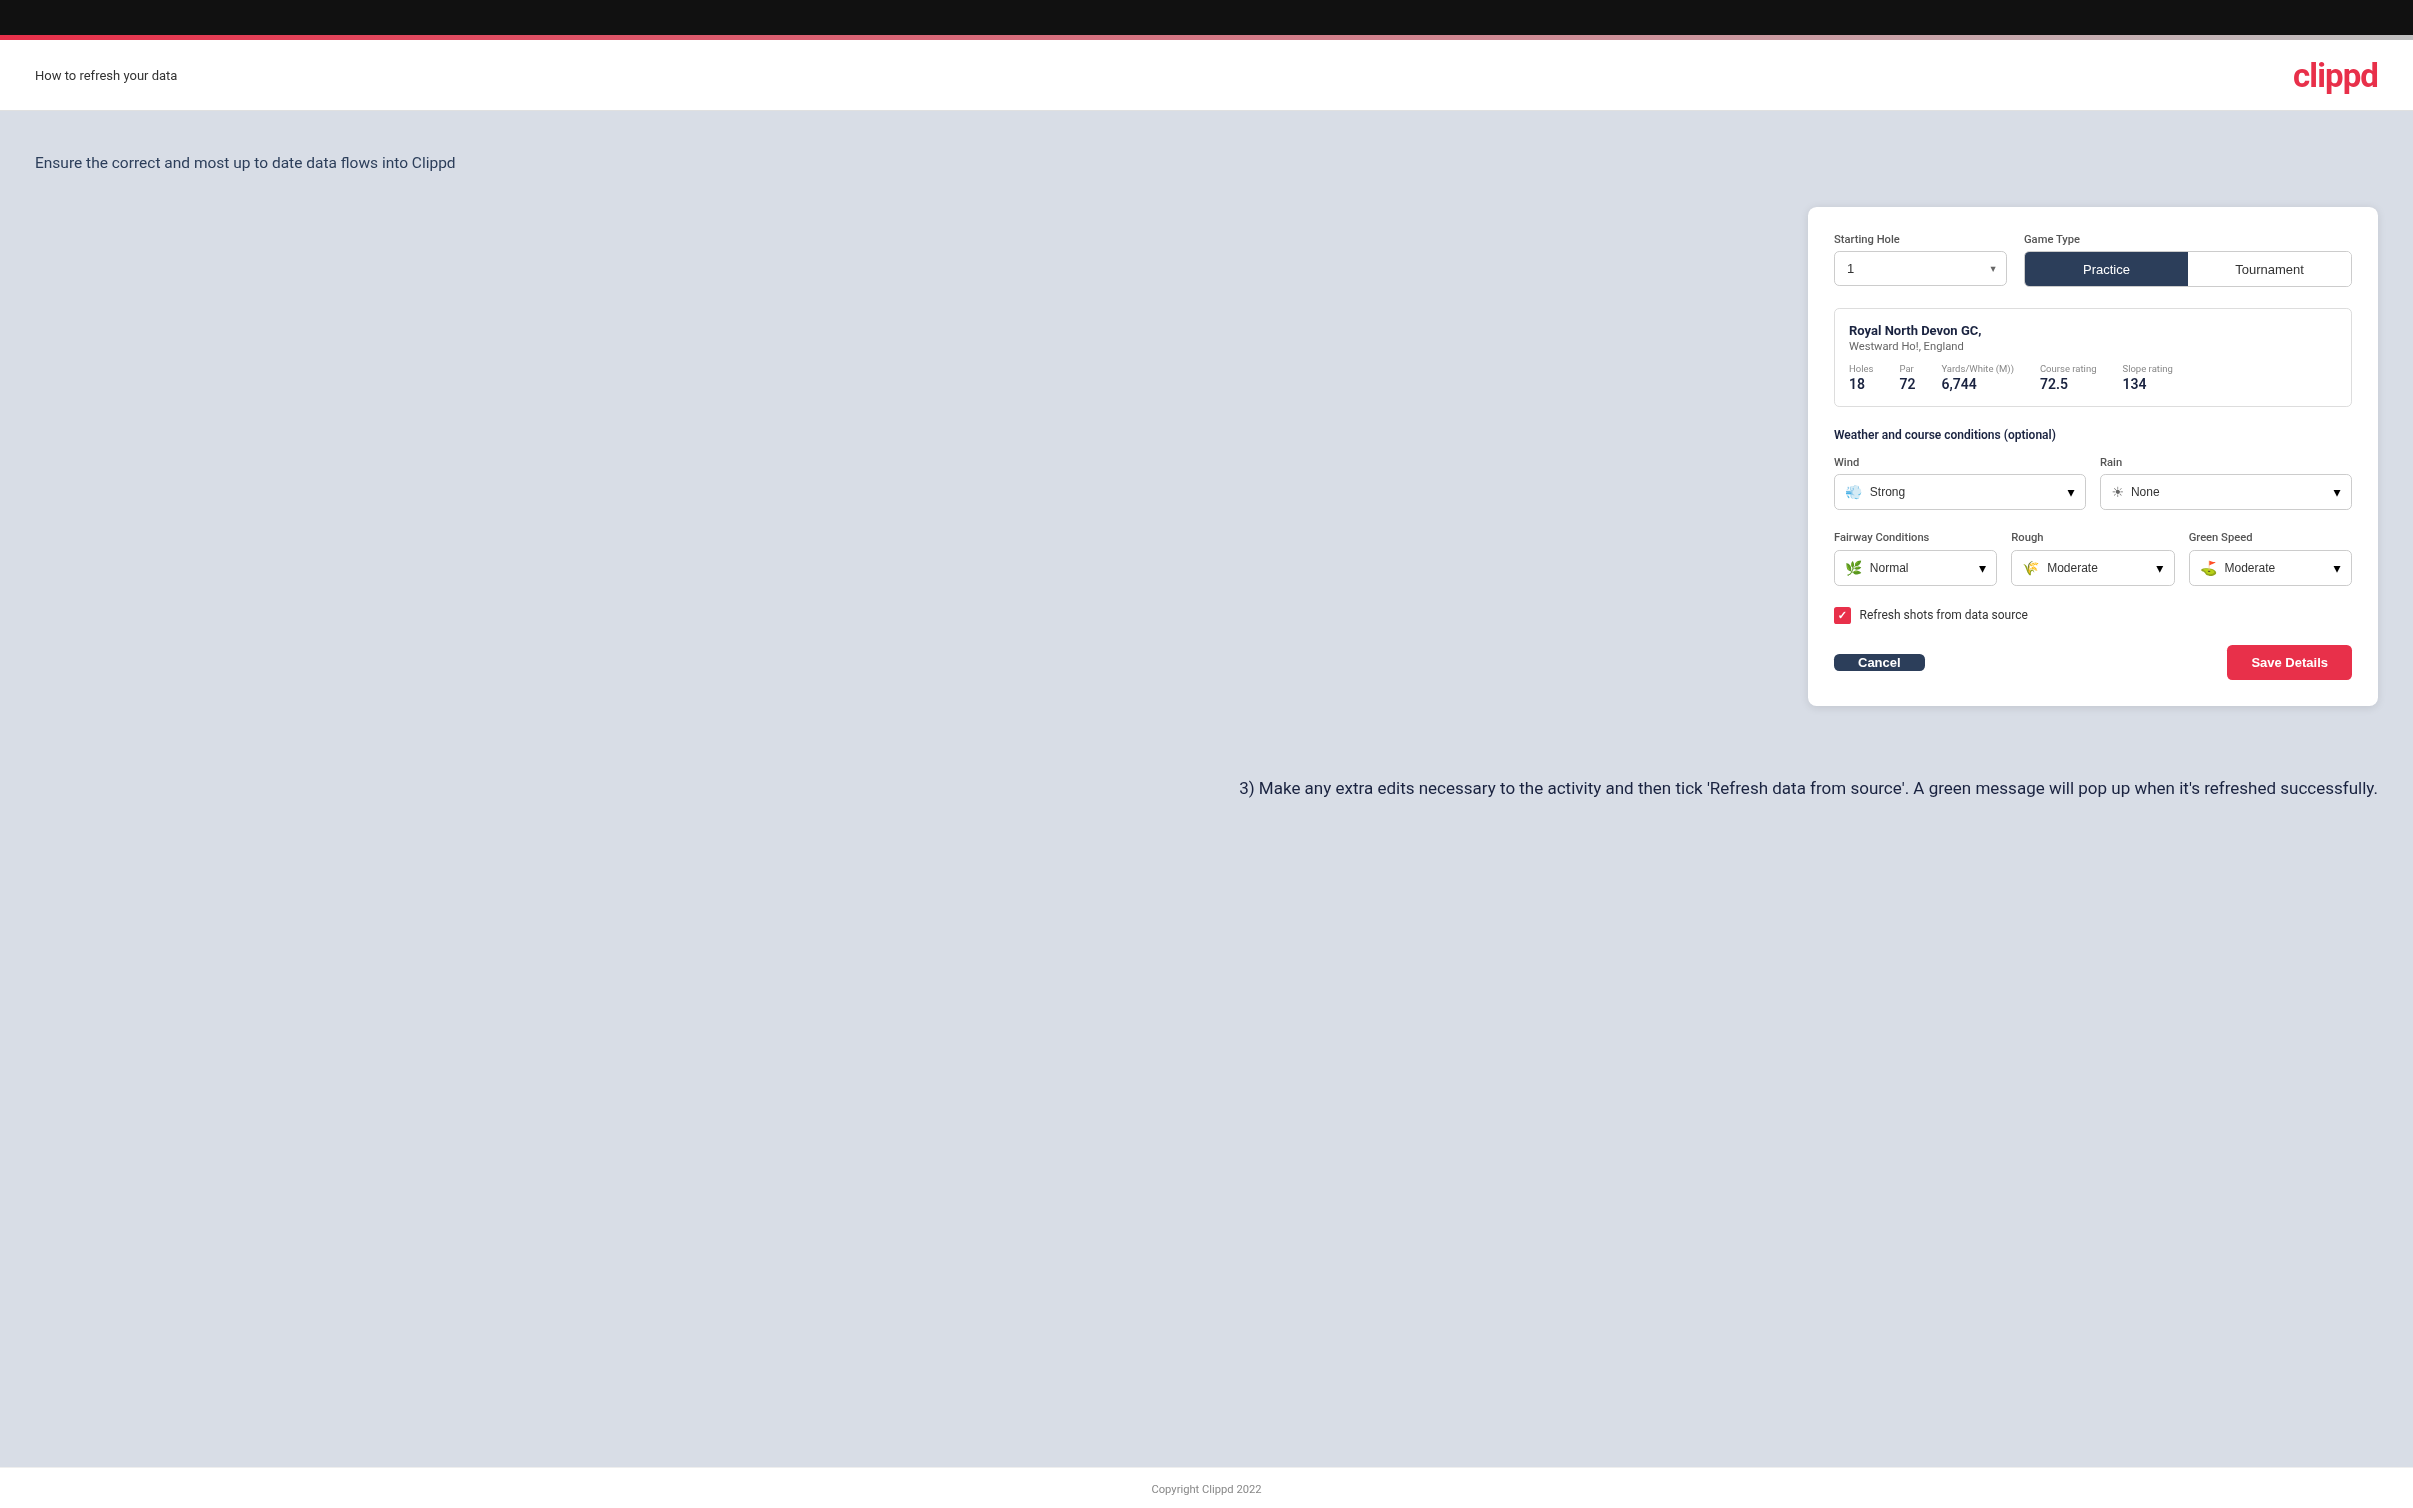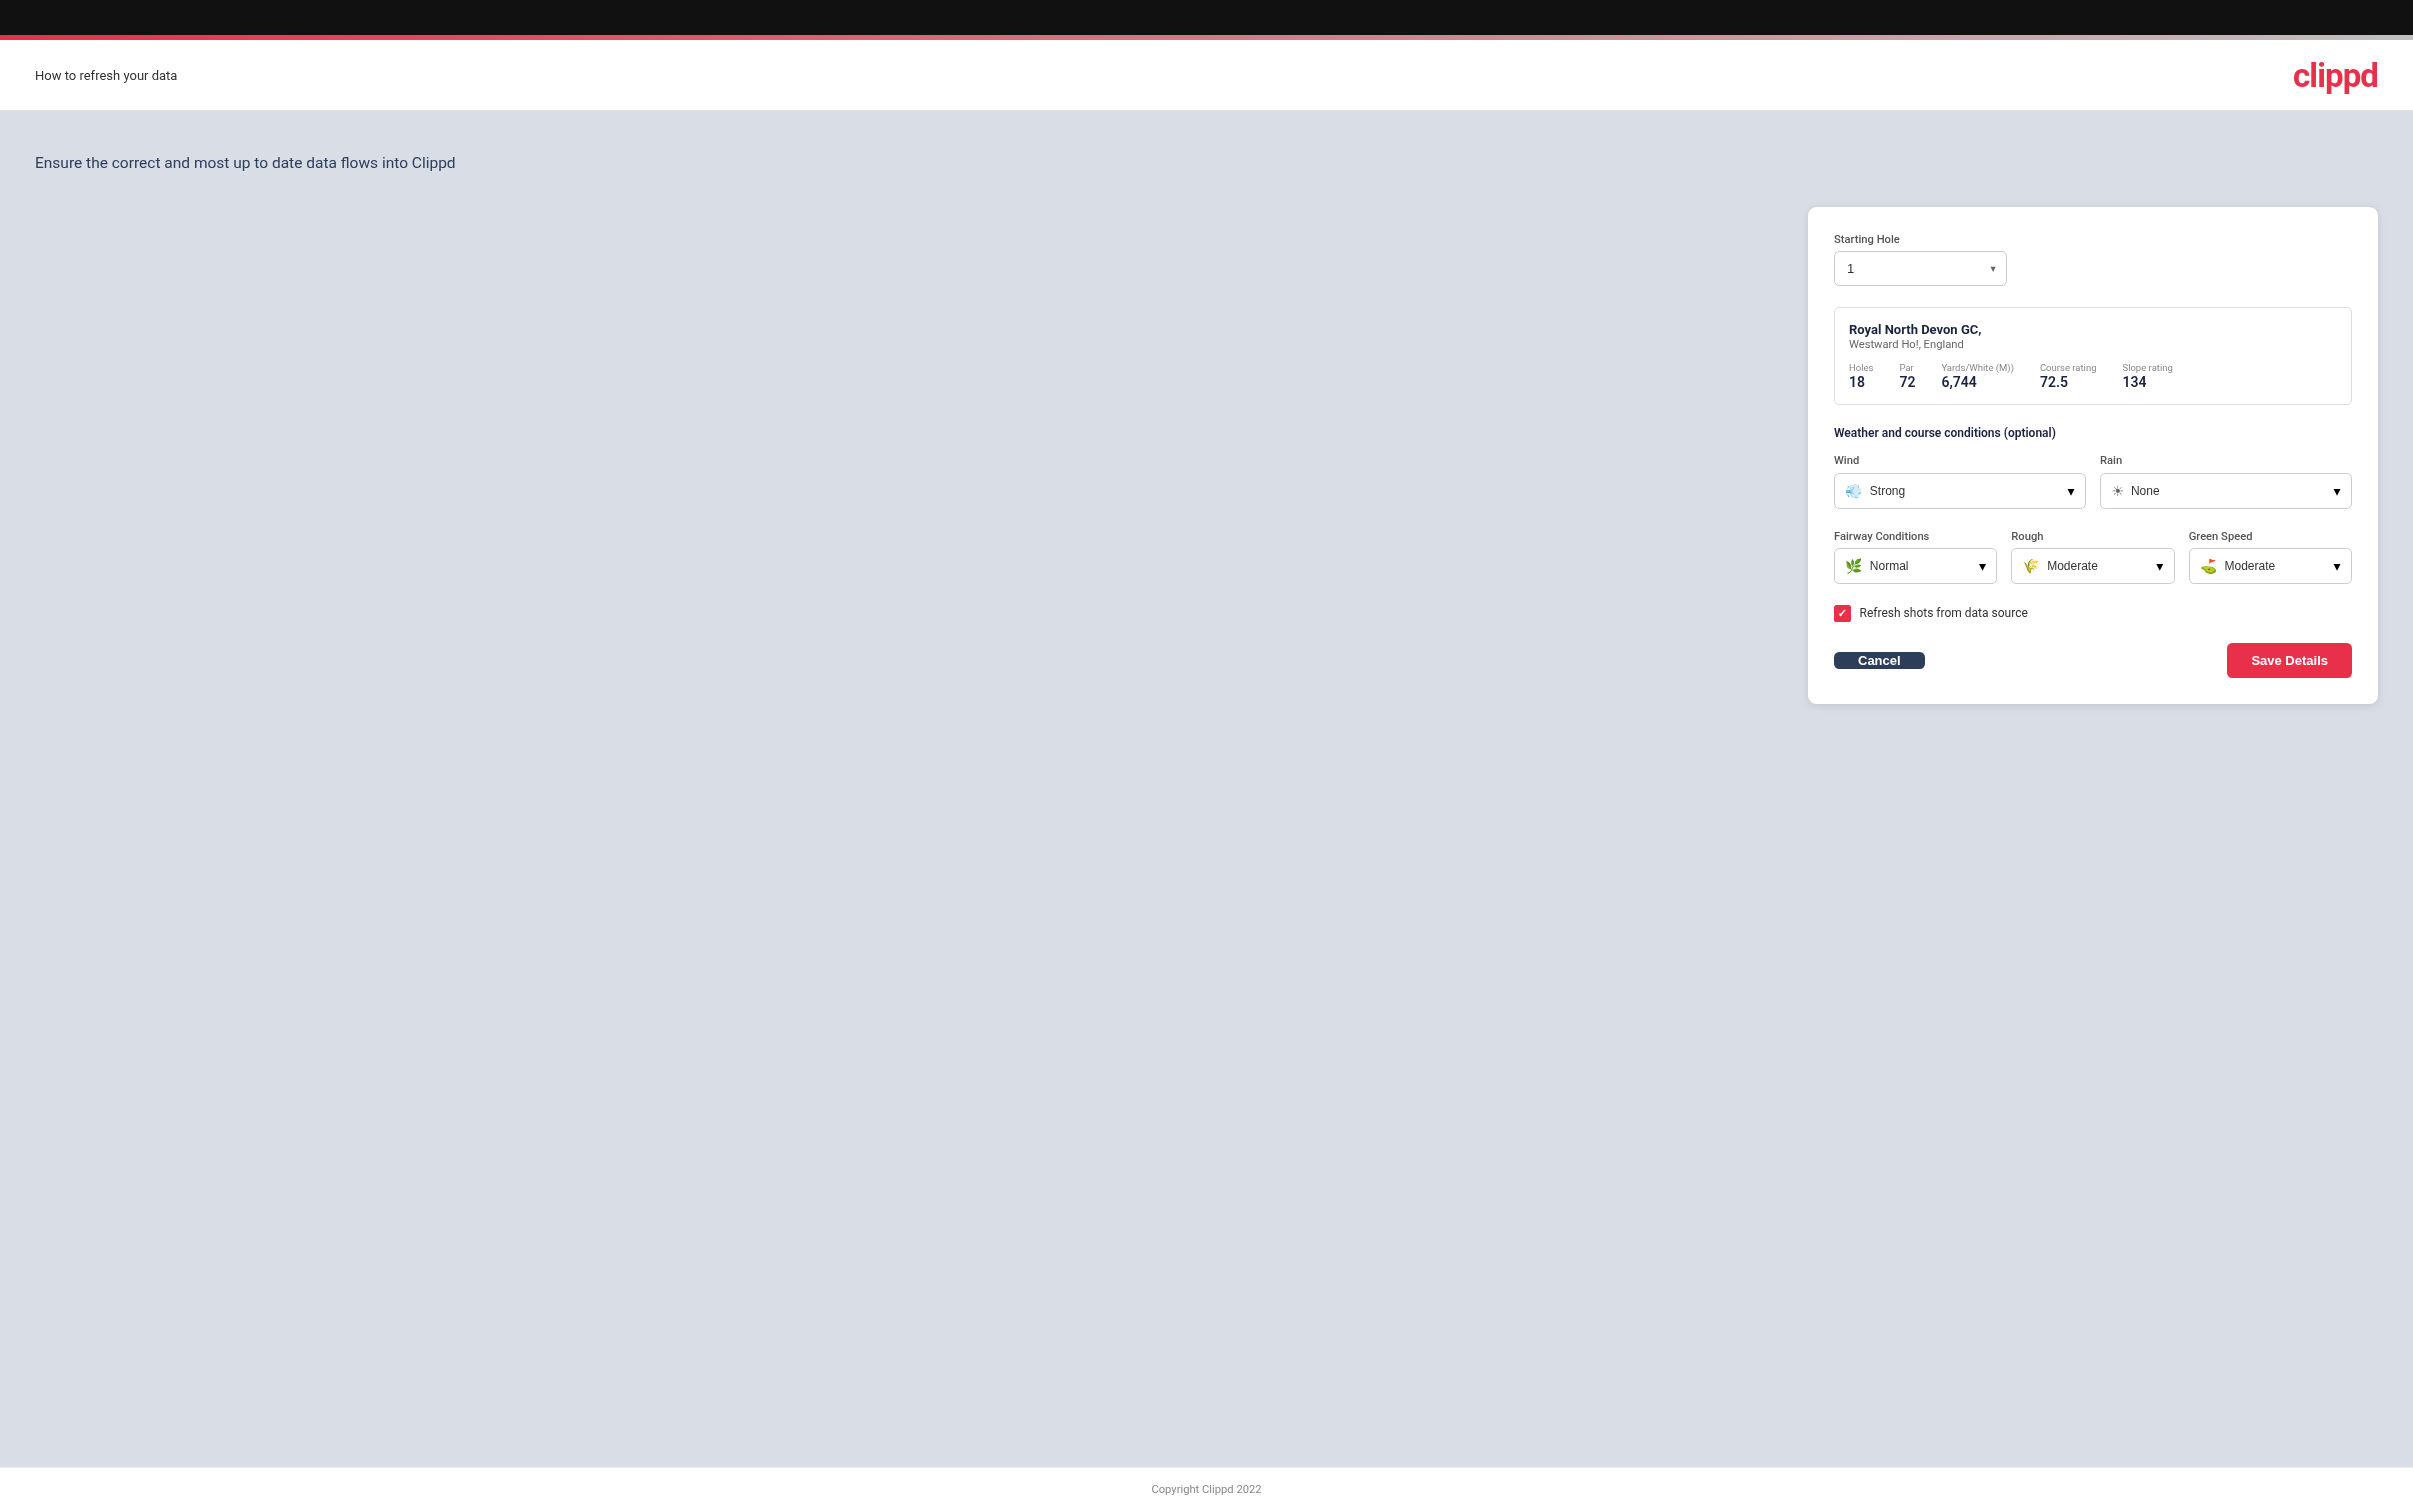--- a/index.html
+++ b/index.html
@@ -340,20 +340,27 @@
 
       <div class="game-type-row form-section">
         <div class="field-group">
           <div class="field-label">Starting Hole</div>
           <div class="select-wrapper">
             <select>
               <option>1</option>
               <option>10</option>
             </select>
             <span class="select-arrow">▾</span>
+          </div>
+        </div>
+        <div class="game-type-group">
+          <div class="field-label">Game Type</div>
+          <div class="toggle-group">
+            <button class="toggle-btn active">Practice</button>
+            <button class="toggle-btn">Tournament</button>
           </div>
         </div>
       </div>
 
       <div class="course-info-box">
         <div class="course-name">Royal North Devon GC,</div>
         <div class="course-location">Westward Ho!, England</div>
         <div class="course-stats">
           <div class="stat-item">
             <div class="stat-label">Holes</div>
@@ -460,20 +467,23 @@
         <span class="checkbox-label">Refresh shots from data source</span>
       </div>
 
       <div class="button-row">
         <button class="btn-cancel">Cancel</button>
         <button class="btn-save">Save Details</button>
       </div>
 
     </div>
 
+    <div class="instruction-panel">
+      <p class="instruction-text">3) Make any extra edits necessary to the activity and then tick 'Refresh data from source'. A green message will pop up when it's refreshed successfully.</p>
+    </div>
 
   </div>
 </div>
 
 <div class="footer">
   <span class="footer-text">Copyright Clippd 2022</span>
 </div>
 
 
 </body></html>

